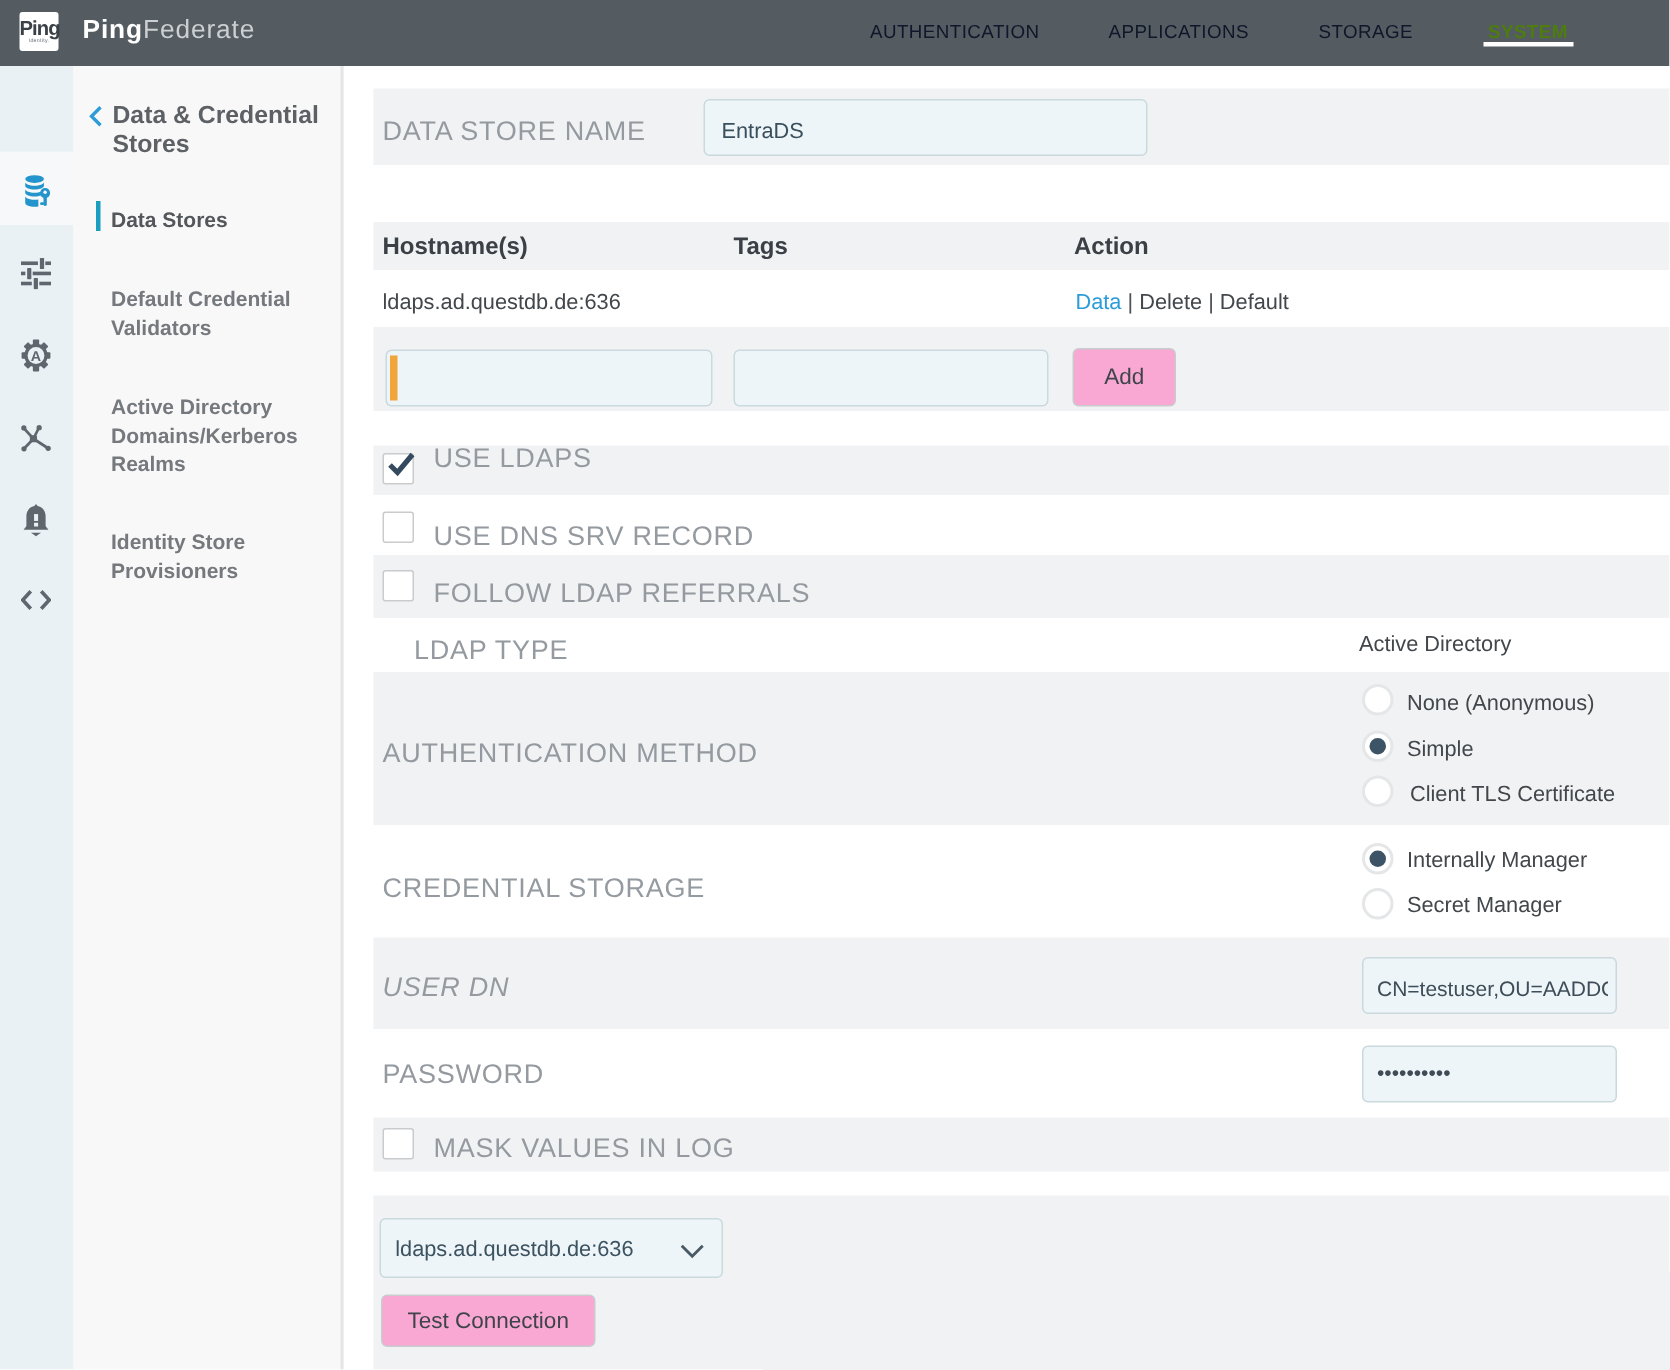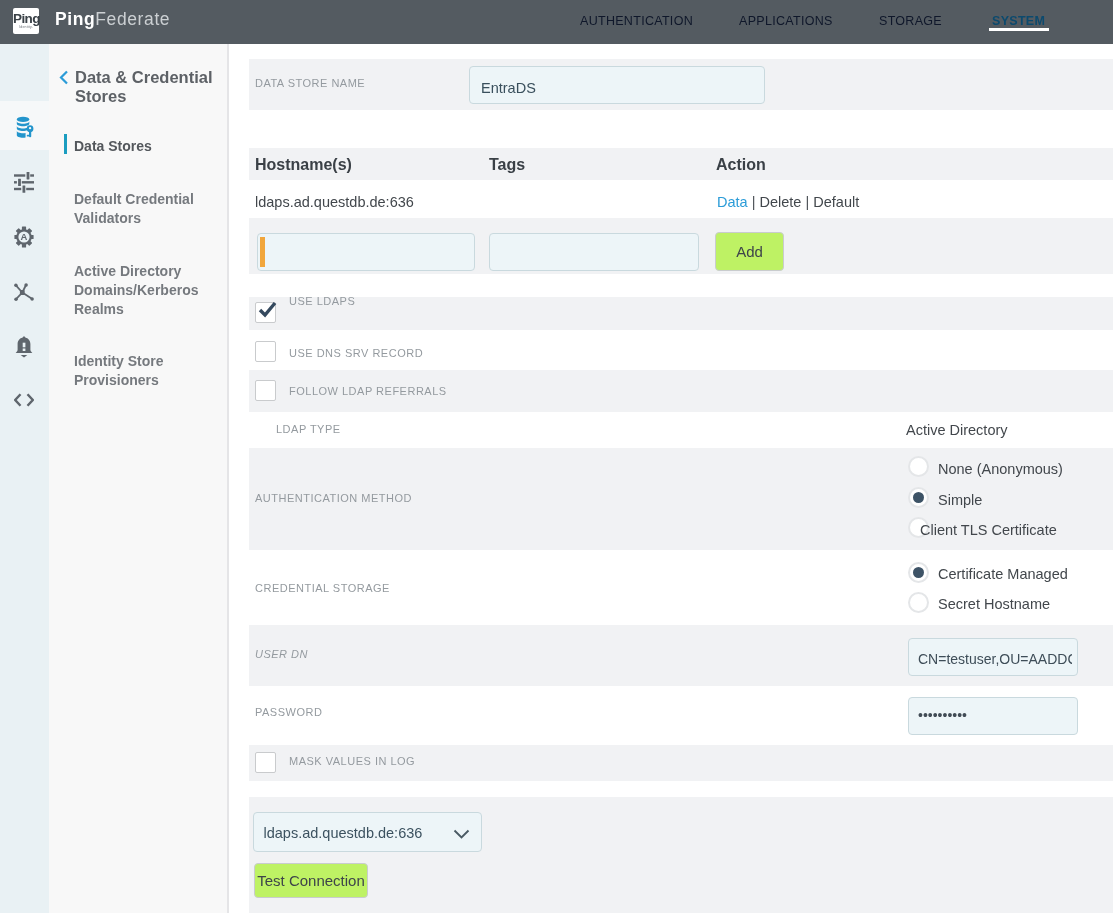--- a/index.html
+++ b/index.html
@@ -8,42 +8,42 @@
 .abs { position:absolute; }
 
 
 #nav { left:0; top:0; width:1113px; height:44px; background:#545b61; }
 #logobox { left:13px; top:8px; width:26px; height:26px; background:#fff; border-radius:2px; text-align:center; }
 #logobox .p { font-size:13.5px; font-weight:bold; color:#3a4147; letter-spacing:-0.6px; margin-top:4px; line-height:13px; }
 #logobox .i { font-size:3.5px; color:#6a7077; line-height:4px; letter-spacing:0.2px; }
 #brand { left:55px; top:9px; font-size:17.5px; color:#ccd0d3; letter-spacing:0.6px; }
 #brand b { color:#ffffff; font-weight:bold; }
 .navitem { top:13.5px; font-size:12.5px; color:#0f172a; letter-spacing:0.3px; }
-.navitem.active { color:#0c4a6e; font-weight:bold; }
+.navitem.active { color:#4d7c0f; font-weight:bold; }
 
 
 #rail { left:0; top:44px; width:49px; height:869px; background:#e9f1f4; }
 #rail .segactive { left:0; top:57px; width:49px; height:49px; background:#f6f8f9; }
 .railicon { color:#5f666d; }
 
 
 #sidebar { left:49px; top:44px; width:180px; height:869px; background:#f8f8f8; border-right:2px solid #e5e5e7; }
 #sbhead { left:75px; top:68px; width:145px; font-size:16.5px; font-weight:bold; color:#5d6166; line-height:19px; }
 
 .sbitem { left:74px; width:140px; font-size:14px; font-weight:bold; color:#75797e; line-height:19px; }
 .sbitem.active { color:#53575c; }
 #sbbar { left:63.5px; top:134px; width:3px; height:20px; background:#1b9dc0; }
 
 
 .band { left:249px; width:864px; background:#f1f2f4; }
-.label { color:#949a9f; font-size:11px; letter-spacing:0.5px; }
+.label { color:#949a9f; font-size:18px; letter-spacing:0.5px; }
 
 
 .field { background:#edf5f8; border:1px solid #c9d9de; border-radius:4px; }
-.btn { background:#bef264; border:1px solid #c9ccce; border-radius:4px; color:#3e444a;
+.btn { background:#f9a8d4; border:1px solid #c9ccce; border-radius:4px; color:#3e444a;
   font-size:15px; text-align:center; }
 
 .cb { width:21px; height:21px; background:#fff; border:1px solid #c9cbcd; border-radius:2px; }
 .dark { color:#42474c; font-size:14.5px; }
 .link { color:#2b9cd8; }
 
 .radio { width:21px; height:21px; border-radius:50%; background:#fff; border:2.5px solid #e4e6e8; }
 .radio.sel::after { content:""; position:absolute; left:2.5px; top:2.5px; width:11px; height:11px;
   border-radius:50%; background:#3d5366; }
 </style>
@@ -185,37 +185,37 @@
 
 <div class="abs label" style="left:255px; top:423px;margin-left:21px;">LDAP TYPE</div>
 <div class="abs dark" style="left:906px; top:422px;">Active Directory</div>
 
 <div class="abs label" style="left:255px; top:492px;">AUTHENTICATION METHOD</div>
 <div class="abs radio" style="left:908px; top:456px;"></div>
 <div class="abs dark" style="left:938px; top:461px;">None (Anonymous)</div>
 <div class="abs radio sel" style="left:908px; top:487px;"></div>
 <div class="abs dark" style="left:938px; top:492px;">Simple</div>
 <div class="abs radio" style="left:908px; top:517px;"></div>
-<div class="abs dark" style="left:920px; top:522px;">Client TLS Certificate</div>
+<div class="abs dark" style="left:940px; top:522px;">Client TLS Certificate</div>
 
 <div class="abs label" style="left:255px; top:582px;">CREDENTIAL STORAGE</div>
 <div class="abs radio sel" style="left:908px; top:562px;"></div>
-<div class="abs dark" style="left:938px; top:566px;">Certificate Managed</div>
+<div class="abs dark" style="left:938px; top:566px;">Internally Manager</div>
 <div class="abs radio" style="left:908px; top:592px;"></div>
-<div class="abs dark" style="left:938px; top:596px;">Secret Hostname</div>
+<div class="abs dark" style="left:938px; top:596px;">Secret Manager</div>
 
 <div class="abs label" style="left:255px; top:648px;font-style:italic;">USER DN</div>
 <div class="abs field" style="left:908px; top:638px; width:170px; height:38px;"></div>
 <div class="abs" style="left:918px; top:651px; width:154px; overflow:hidden; white-space:nowrap; font-size:14px; color:#3e4d58;">CN=testuser,OU=AADDC</div>
 
 <div class="abs label" style="left:255px; top:706px;">PASSWORD</div>
 <div class="abs field" style="left:908px; top:697px; width:170px; height:38px;"></div>
 <div class="abs" style="left:918px; top:707px; font-size:14px; letter-spacing:0px; color:#414b55;">••••••••••</div>
 
 <div class="abs cb" style="left:255px; top:752px;"></div>
 <div class="abs label" style="left:289px; top:755px;">MASK VALUES IN LOG</div>
 
 <div class="abs field" style="left:253px; top:812px; width:229px; height:40px;"></div>
 <div class="abs" style="left:263.5px; top:824.5px; font-size:14.5px; color:#3c5260;">ldaps.ad.questdb.de:636</div>
 <svg class="abs" style="left:452.5px; top:827.5px; width:17px; height:12px;" viewBox="0 0 17 12">
   <polyline points="1.5,2.5 8.5,9.5 15.5,2.5" stroke="#4a5a64" stroke-width="1.9" fill="none"></polyline>
 </svg>
-<div class="abs btn" style="left:254px; top:863px; width:114px; height:35px; line-height:33px;">Test Connection</div>
+<div class="abs btn" style="left:254px; top:863px; width:143px; height:35px; line-height:33px;">Test Connection</div>
 
 </body></html>

